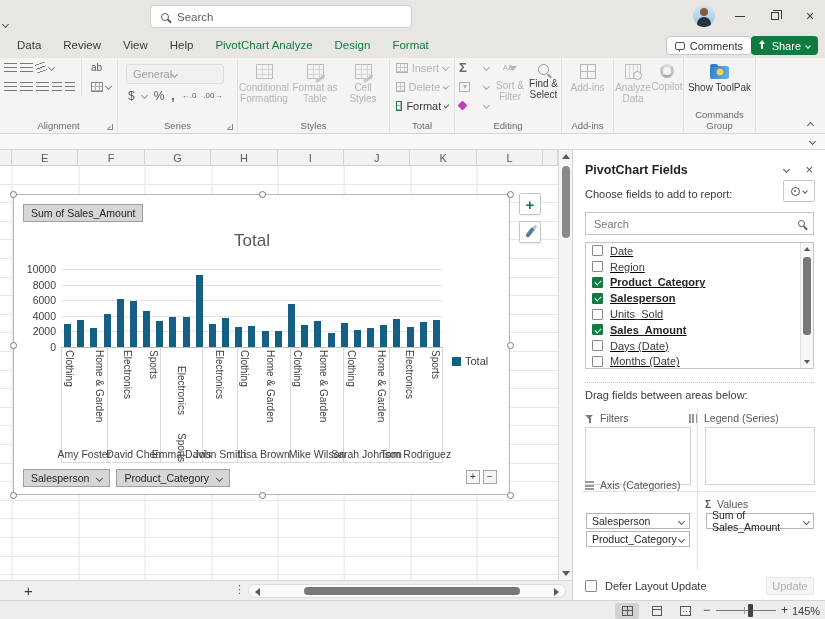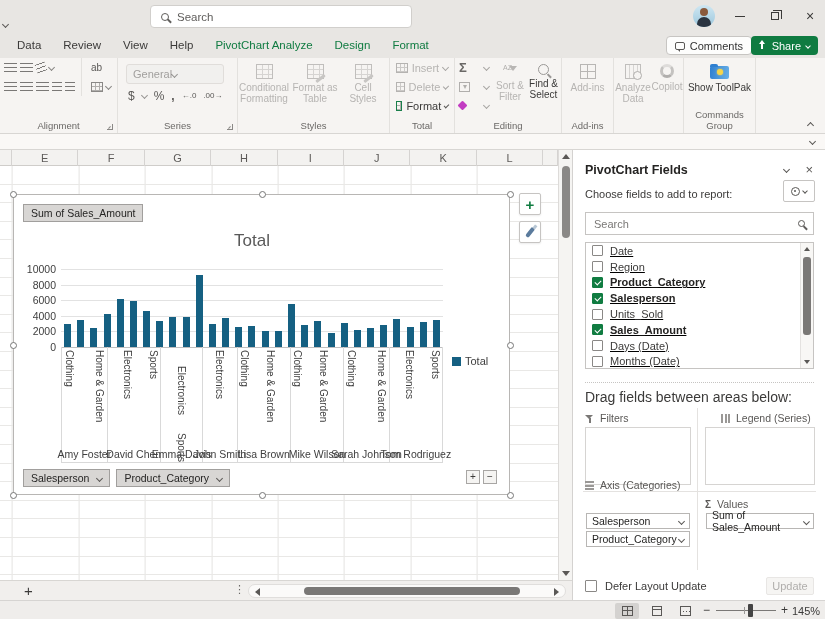--- a/index.html
+++ b/index.html
@@ -165,21 +165,21 @@
   #field-list { position:absolute; left:12px; top:92px; width:229px; height:127px; border:1px solid #c6c4c2; overflow:hidden; }
   .fitem { display:flex; align-items:center; gap:7px; height:15.8px; padding-left:6px;text-decoration:underline; }
   .fcheck { width:11px; height:11px; border:1px solid #8a8886; border-radius:1px; background:#fff; flex:none; position:relative; }
   .fcheck.on { background:#107C41; border-color:#107C41; }
   .fcheck.on::after { content:""; position:absolute; left:2px; top:2.5px; width:5px; height:3px;
     border-left:1.5px solid #fff; border-bottom:1.5px solid #fff; transform:rotate(-45deg); }
   .fname { font-size:11px; color:#3b3a39; }
   .fname.on { font-weight:bold; color:#252423; }
   #flist-scroll { position:absolute; right:0; top:0; width:13px; height:100%; background:#f8f7f5; border-left:1px solid #e4e2e0; }
   #flist-thumb { position:absolute; left:2px; top:14px; width:8px; height:78px; background:#7a7876; border-radius:3px; }
-  #drag-label { position:absolute; left:12px; top:232px; width:229px; font-size:14px; color:#3b3a39; padding-top:6px; border-top:1px dotted #c6c4c2; }
+  #drag-label { position:absolute; left:12px; top:232px; width:229px; font-size:11px; color:#3b3a39; padding-top:6px; border-top:1px dotted #c6c4c2; }
   .area-head { position:absolute; display:flex; align-items:center; gap:6px; font-size:10.5px; color:#5a5856; }
   .funnel { display:inline-block; position:relative; width:9px; height:9px; }
   .funnel::before { content:""; position:absolute; left:0; top:1px; border-left:4.5px solid transparent; border-right:4.5px solid transparent; border-top:4px solid #7a7876; }
   .funnel::after { content:""; position:absolute; left:4px; top:4px; width:1.5px; height:5px; background:#7a7876; }
   .cols-ic { display:inline-block; width:9px; height:9px;
     background:repeating-linear-gradient(to right,#9a9896 0 2px,transparent 2px 3.5px); }
   .rows-ic { display:inline-block; width:9px; height:9px;
     background:repeating-linear-gradient(to bottom,#9a9896 0 2px,transparent 2px 3.5px); }
   .sigma-sm { font-size:10px; color:#5a5856; font-weight:bold; }
   .area-box { position:absolute; border:1px solid #d6d4d2; background:#fff; }
@@ -667,21 +667,21 @@
       <div id="flist-thumb"></div>
       <span class="tri-down" style="position:absolute; bottom:4px; left:2.5px; border-left-width:3.5px; border-right-width:3.5px; border-top-width:4px;"></span>
     </div>
   </div>
   <div id="drag-label">Drag fields between areas below:</div>
 
   <div class="area-head" style="left:12px; top:262px;">
     <span class="funnel"></span>
     <span>Filters</span>
   </div>
-  <div class="area-head" style="left:148px; top:262px;">
+  <div class="area-head" style="left:116px; top:262px;">
     <span class="cols-ic"></span>
     <span>Legend (Series)</span>
   </div>
   <div class="area-box" style="left:12px; top:277px; width:106px; height:58px;" id="filters-box"></div>
   <div class="area-box" style="left:132px; top:277px; width:110px; height:58px;" id="legend-box"></div>
 
   <div class="area-head" style="left:12px; top:329px;">
     <span class="rows-ic"></span>
     <span>Axis (Categories)</span>
   </div>

